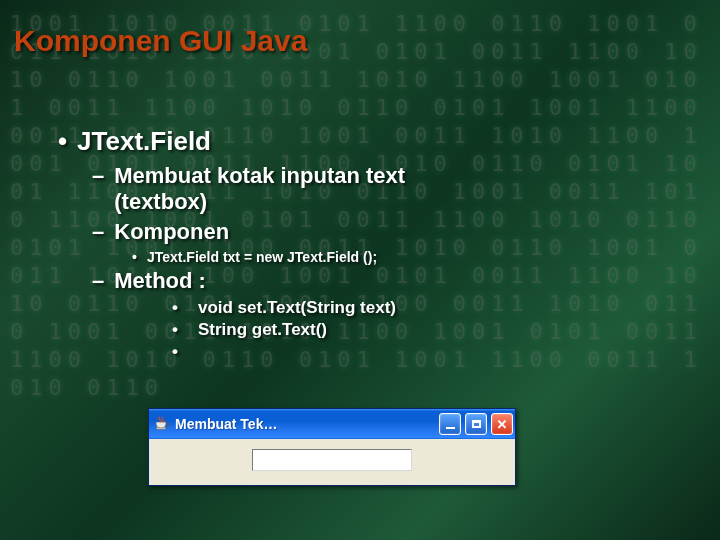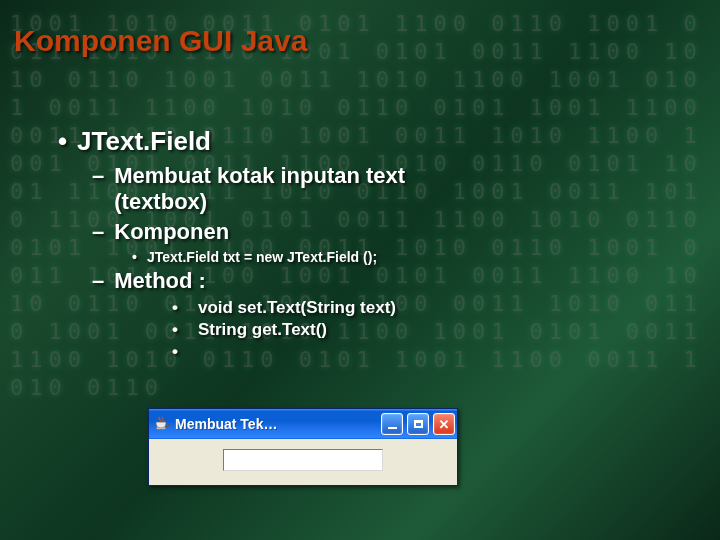--- a/index.html
+++ b/index.html
@@ -53,21 +53,21 @@
   .lvl3 { display: flex; gap: 10px; font-size: 14px; margin-left: 74px; margin-bottom: 3px; }
   .lvl4 { display: flex; gap: 20px; font-size: 17px; margin-left: 114px; margin-bottom: 2px; }
   .bullet-disc::before { content: "•"; display: inline-block; }
   .bullet-dash::before { content: "–"; display: inline-block; }
 
   
   .win-dialog {
     position: absolute;
     left: 148px;
     top: 408px;
-    width: 310px;
+    width: 368px;
     background: #ece9d8;
     border: 1px solid #0a246a;
     box-shadow: 2px 2px 4px rgba(0,0,0,0.5);
     font-family: Tahoma, sans-serif;
   }
   .win-titlebar {
     height: 30px;
     background: linear-gradient(to bottom, #3a92ff 0%, #0a5fd5 8%, #0a5fd5 40%, #1d6ee6 60%, #2e84ff 95%, #0a5fd5 100%);
     display: flex;
     align-items: center;

